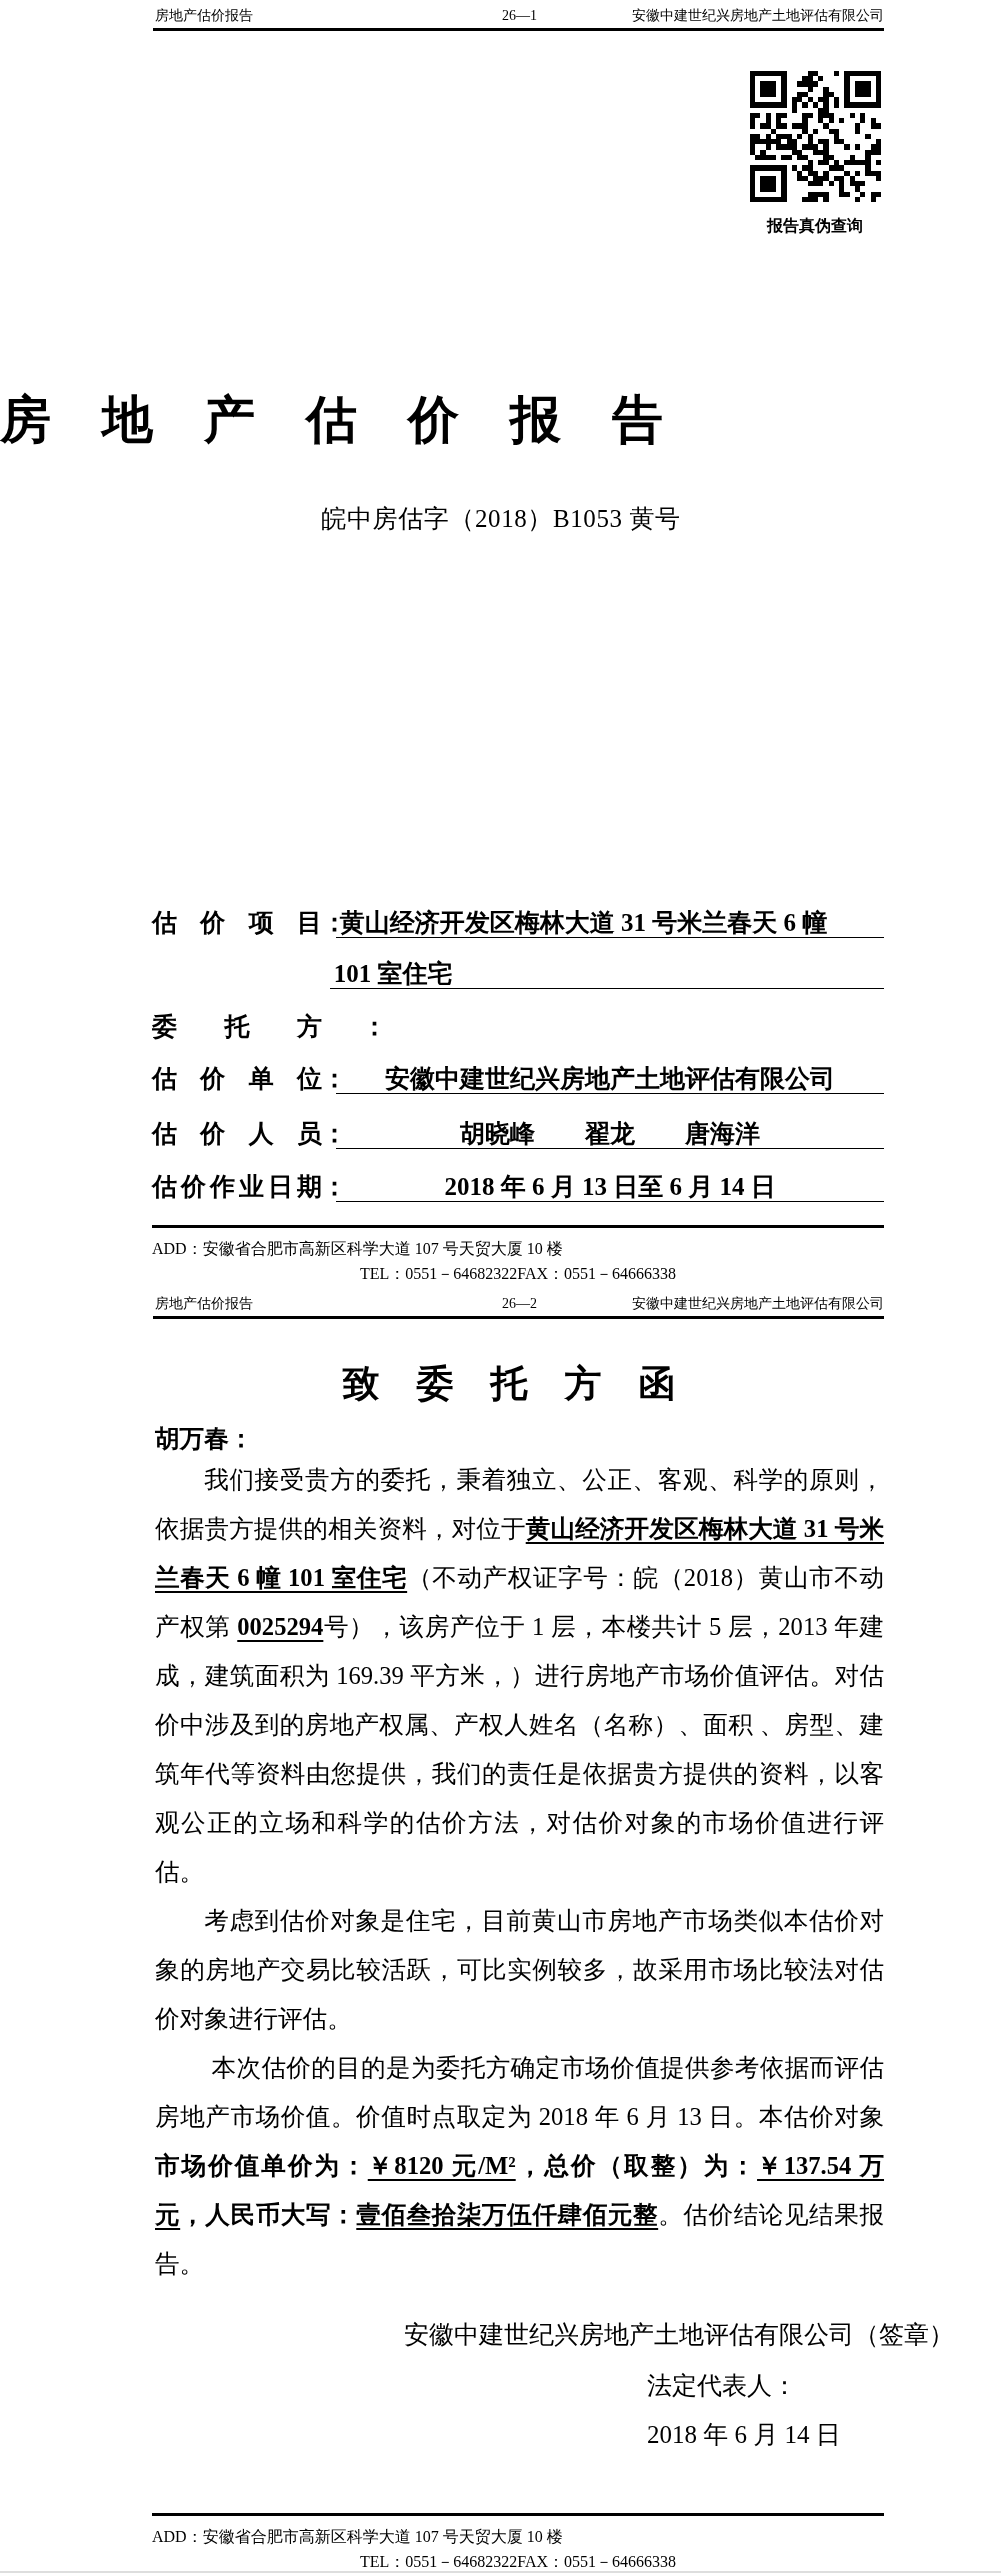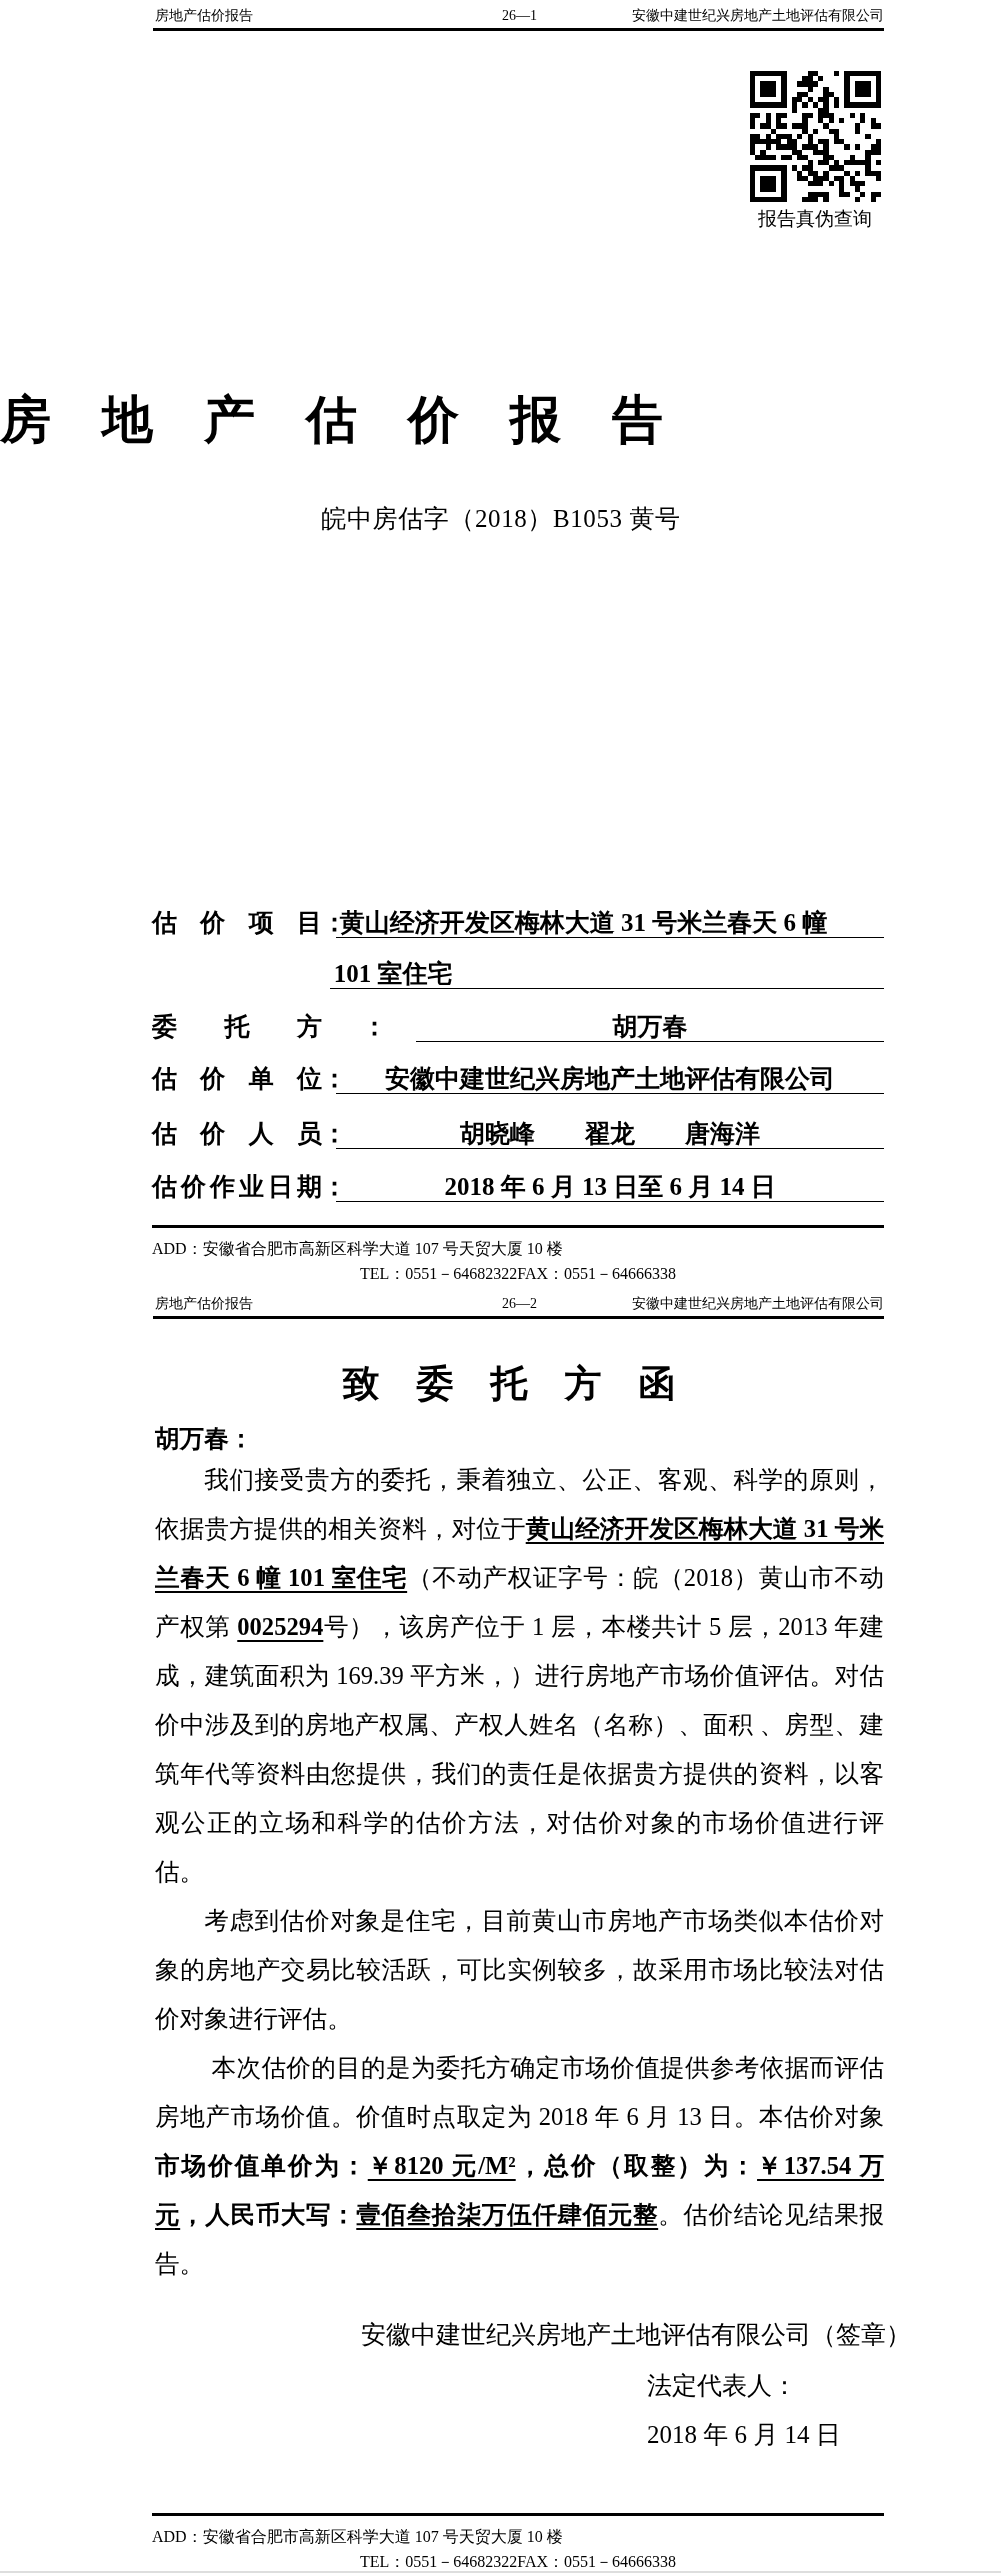--- a/index.html
+++ b/index.html
@@ -17,22 +17,22 @@
   .running-head .rh-right{text-align:right;}
   .head-rule{position:absolute;left:153px;width:731px;top:28px;height:2.5px;background:#000;}
   .foot-rule{position:absolute;left:152px;width:732px;top:1225px;height:2.5px;background:#000;}
   .foot-add{position:absolute;left:152px;width:732px;top:1238px;font-size:16px;line-height:21.5px;}
   .foot-telfax{position:absolute;left:152px;width:732px;top:1263px;font-size:16px;line-height:21.5px;
     display:flex;justify-content:center;}
 
   
   .qr-box{position:absolute;left:749px;top:71px;width:133px;height:131px;}
   .qr-box svg{width:100%;height:100%;shape-rendering:crispEdges;}
-  .qr-caption{position:absolute;left:730px;top:206px;width:170px;text-align:center;
-    font-size:19px;font-weight:normal;}
+  .qr-caption{position:absolute;left:730px;top:216px;width:170px;text-align:center;
+    font-size:16px;font-weight:bold;}
   .main-title{position:absolute;left:0;width:836px;top:393px;text-align:left;
     font-size:51px;line-height:54px;font-weight:bold;}
   .doc-number{position:absolute;left:0;width:1002px;top:502px;text-align:center;
     font-size:25px;font-weight:normal;letter-spacing:0.6px;}
 
   .form-row{position:absolute;left:152px;width:732px;height:31px;display:flex;
     font-size:25px;line-height:31px;font-weight:bold;white-space:nowrap;}
   .form-label{width:170px;text-align:justify;text-align-last:justify;}
   .form-colon{width:14px;}
   .form-spacer{width:178px;}
@@ -44,21 +44,21 @@
   
   .letter-title{position:absolute;left:8px;width:1002px;top:71px;text-align:center;
     font-size:37px;font-weight:bold;}
   .salutation{position:absolute;left:155px;top:134px;font-size:24.6px;font-weight:bold;}
   .letter-body{position:absolute;left:155px;width:729px;top:167px;font-size:24.6px;
     line-height:49px;text-align:justify;}
   .letter-body p{margin:0;text-indent:2em;}
   .letter-body p.p3{text-indent:2.3em;}
   .b{font-weight:bold;}
   .bu{font-weight:bold;text-decoration:underline;text-decoration-thickness:1.6px;text-underline-offset:5px;}
-  .sig-company{position:absolute;left:361px;top:1030px;font-size:25px;}
+  .sig-company{position:absolute;left:404px;top:1030px;font-size:25px;}
   .sig-rep{position:absolute;left:647px;top:1081px;font-size:25px;}
   .sig-date{position:absolute;left:647px;top:1130px;font-size:25px;}
   .bottom-edge{position:absolute;left:0;width:1002px;top:1283px;height:1.9px;background:#dedede;}
 </style>
 </head>
 <body>
 
 <div class="doc">
 
   <div class="page" id="page1">
@@ -370,21 +370,20 @@
       <span class="form-colon">：</span>
       <span class="form-value left">黄山经济开发区梅林大道 31 号米兰春天 6 幢</span>
     </div>
     <div class="form-row fr1b">
       <span class="form-spacer"></span>
       <span class="form-value left">101 室住宅</span>
     </div>
     <div class="form-row fr2">
       <span class="form-label">委托方</span>
       <span class="form-colon">：</span>
-      <span class="form-value">胡万春</span>
     </div>
     <div class="form-row fr3">
       <span class="form-label">估价单位</span>
       <span class="form-colon">：</span>
       <span class="form-value">安徽中建世纪兴房地产土地评估有限公司</span>
     </div>
     <div class="form-row fr4">
       <span class="form-label">估价人员</span>
       <span class="form-colon">：</span>
       <span class="form-value">胡晓峰　　翟龙　　唐海洋</span>

